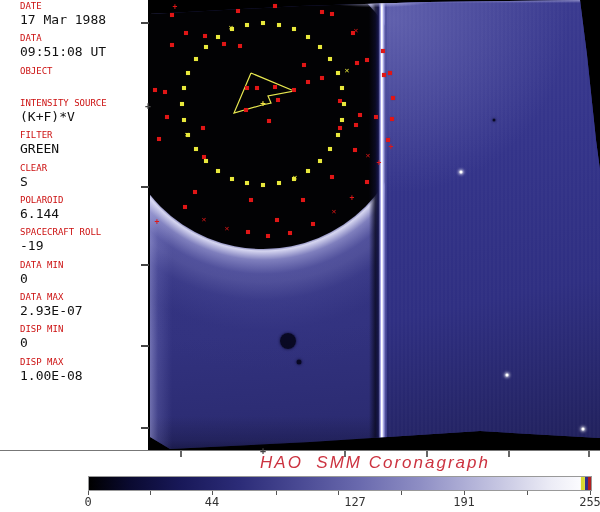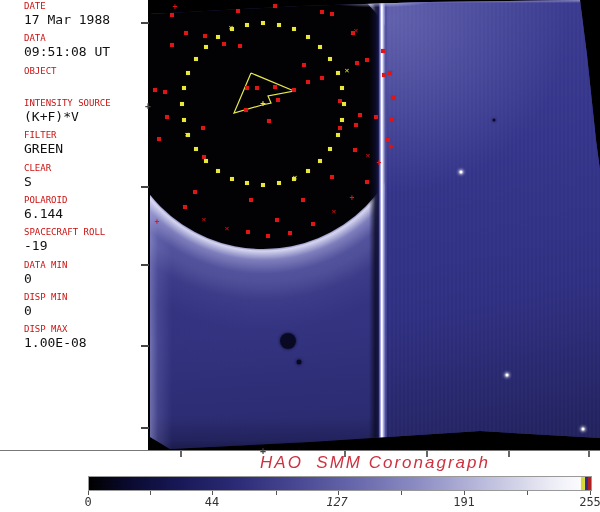--- a/index.html
+++ b/index.html
@@ -1,20 +1,20 @@
 <!DOCTYPE html>
 <html><head>
 <meta charset="utf-8">
 <style>
   html,body{margin:0;padding:0;background:#ffffff;}
   #stage{position:relative;width:600px;height:512px;background:#ffffff;overflow:hidden;
          font-family:"DejaVu Sans Mono",monospace;}
   
   #sidebar{position:absolute;left:0;top:0;width:148px;height:452px;background:#ffffff;z-index:3;}
-  .field{height:32.35px;padding-left:24px;overflow:hidden;}
+  .field{height:32.35px;padding-left:4px;overflow:hidden;margin-left:16px;}
   .field .lbl{font:9px "DejaVu Sans Mono",monospace;letter-spacing:0;color:#cc1111;line-height:11px;margin-top:1px;white-space:pre;}
   .field .val{font:13px "DejaVu Sans Mono",monospace;color:#111;line-height:15px;white-space:pre;}
   #axis-left{position:absolute;left:148px;top:0;width:2px;height:451px;background:#000;z-index:4;}
   #axis-bottom{position:absolute;left:0;top:450px;width:600px;height:1px;background:#777;z-index:4;}
   
   #image-area{position:absolute;left:150px;top:0;width:450px;height:450px;background:#000;overflow:hidden;z-index:1;}
   #frame{position:absolute;left:0;top:0;width:450px;height:450px;
     clip-path:polygon(0px 14px,150px 6px,278px 2px,430px 0px,437px 55px,446px 140px,450px 170px,450px 438px,330px 431px,160px 442px,20px 449px,0px 437px);
     background:
       radial-gradient(circle 450px at 113px 104px, rgba(0,0,0,0) 0 142px, rgba(228,228,250,0.92) 147px, rgba(175,175,228,0.62) 156px, rgba(135,135,205,0.38) 170px, rgba(150,150,215,0.30) 178px, rgba(95,95,175,0.22) 196px, rgba(60,60,140,0.12) 226px, rgba(0,0,0,0) 266px),
@@ -88,20 +88,24 @@
         <div class="lbl">POLAROID</div>
         <div class="val">6.144</div>
       </div>
       <div class="field">
         <div class="lbl">SPACECRAFT ROLL</div>
         <div class="val">-19</div>
       </div>
       <div class="field">
         <div class="lbl">DATA MIN</div>
         <div class="val">0</div>
+      </div>
+      <div class="field">
+        <div class="lbl">DATA MAX</div>
+        <div class="val">2.93E-07</div>
       </div>
       <div class="field">
         <div class="lbl">DISP MIN</div>
         <div class="val">0</div>
       </div>
       <div class="field">
         <div class="lbl">DISP MAX</div>
         <div class="val">1.00E-08</div>
       </div>
     </div>
@@ -230,21 +234,21 @@
   <div id="axis-bottom"></div>
 
   <div id="footer">
     <div id="title" style="color: rgb(204, 51, 64);">HAO  SMM Coronagraph</div>
     <div id="colorbar"></div>
   <div class="cb-tick" style="left: 88px;"></div>
       <div class="cb-label" style="left: 88px;">0</div>
       <div class="cb-tick" style="left: 212.024px;"></div>
       <div class="cb-label" style="left: 212.024px;">44</div>
       <div class="cb-tick" style="left: 338.016px;"></div>
-      <div class="cb-label" style="left: 337px; font-style: italic;">127</div>
+      <div class="cb-label" style="left: 355px;">127</div>
       <div class="cb-tick" style="left: 464.008px;"></div>
       <div class="cb-label" style="left: 464.008px;">191</div>
       <div class="cb-tick" style="left: 590px;"></div>
       <div class="cb-label" style="left: 590px;">255</div>
       <div class="cb-tick" style="left: 150.012px;"></div>
       <div class="cb-tick" style="left: 276.004px;"></div>
       <div class="cb-tick" style="left: 401.012px;"></div>
       <div class="cb-tick" style="left: 527.004px;"></div>
     </div>
 

